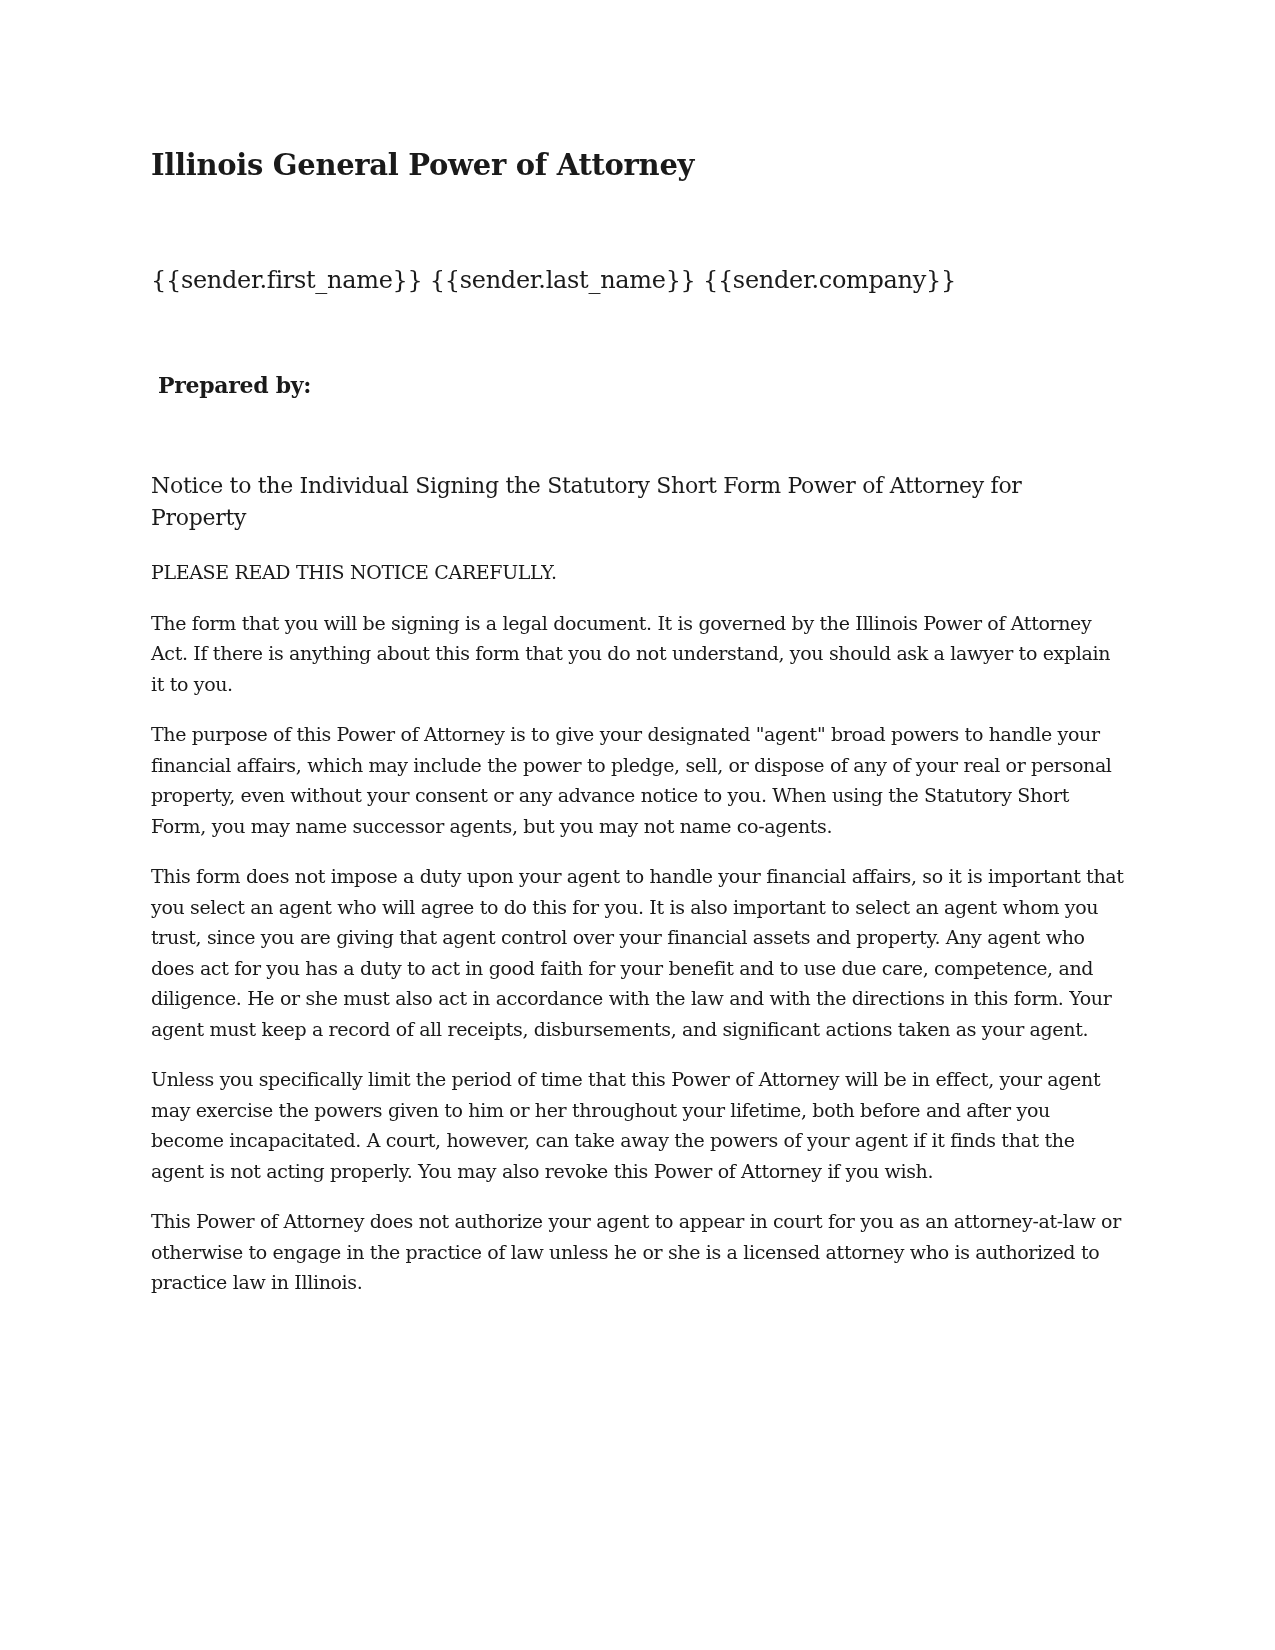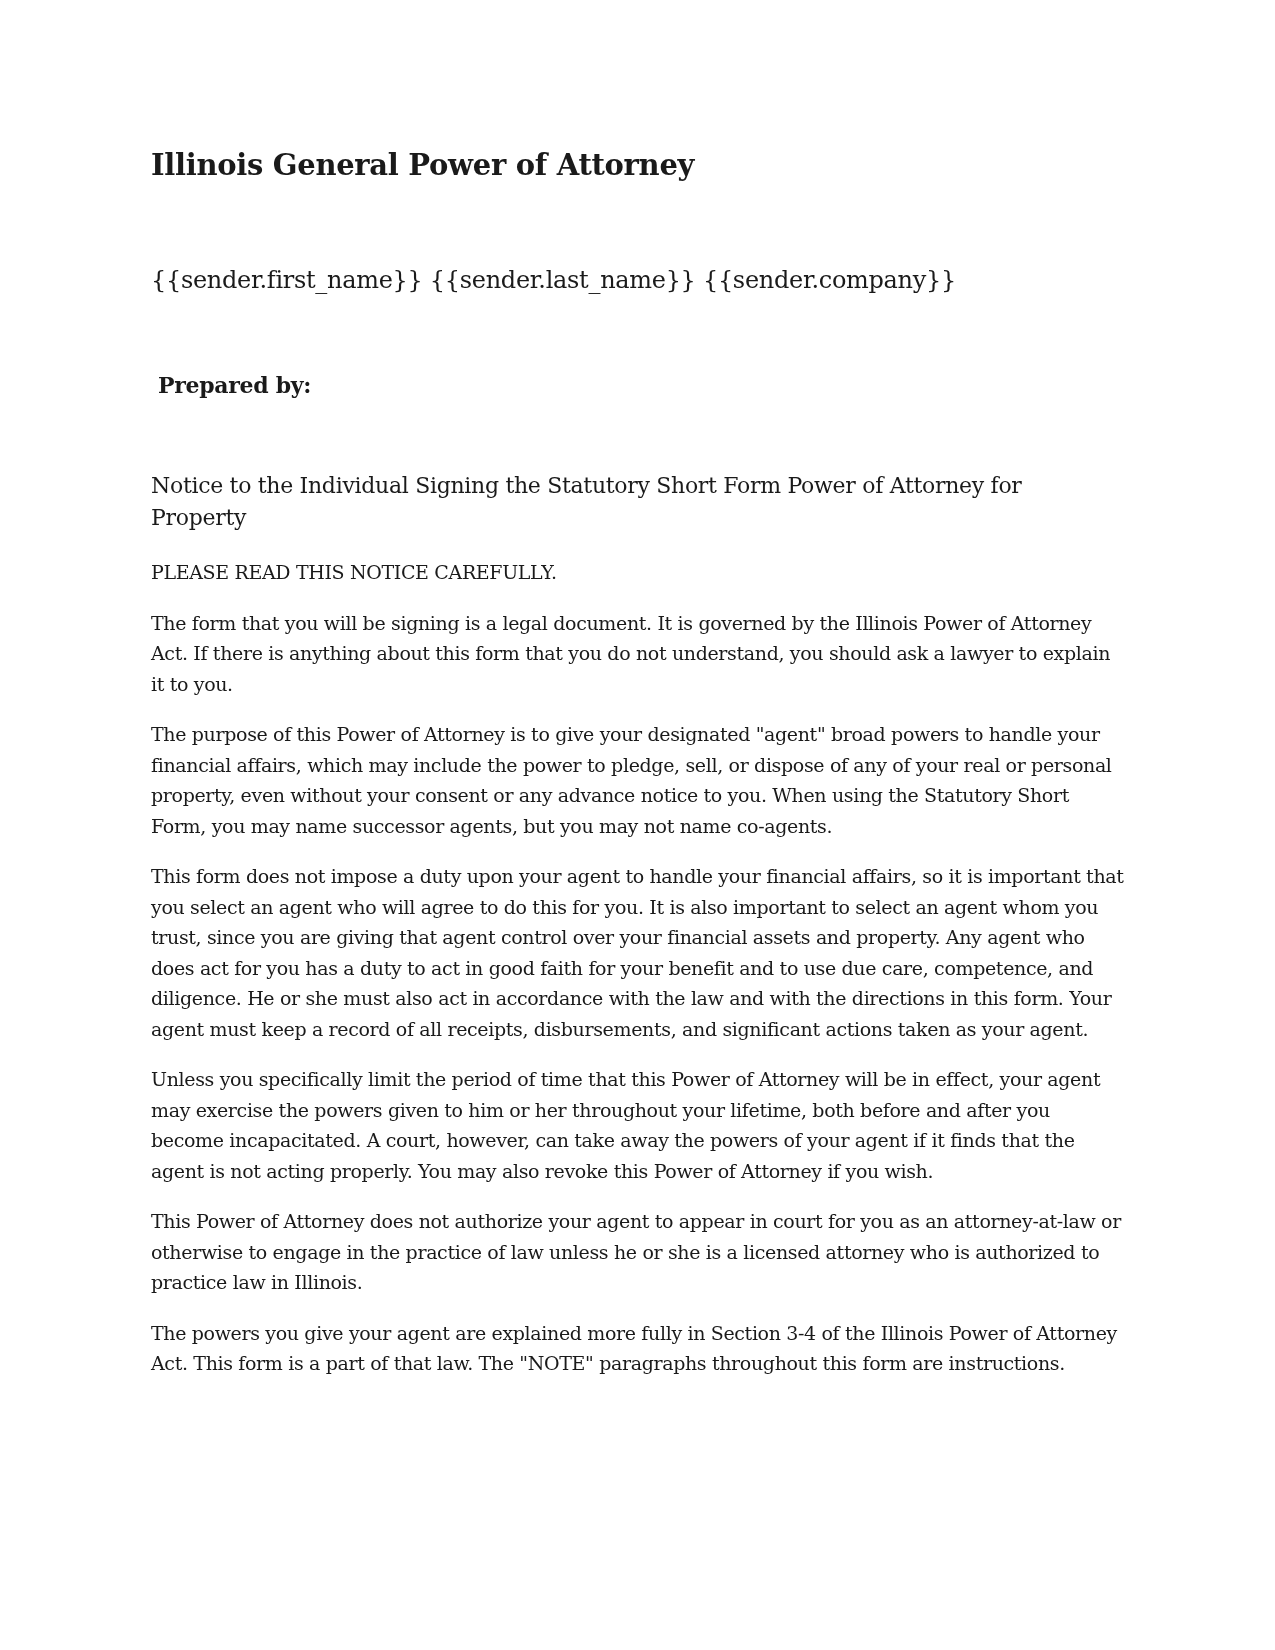--- a/index.html
+++ b/index.html
@@ -20,15 +20,14 @@
   <p class="sender">{{sender.first_name}} {{sender.last_name}} {{sender.company}}</p>
   <p class="prepared">Prepared by:</p>
   <h2 class="notice-title">Notice to the Individual Signing the Statutory Short Form Power of Attorney for Property</h2>
   <div class="body-text">
     <p>PLEASE READ THIS NOTICE CAREFULLY.</p>
     <p>The form that you will be signing is a legal document. It is governed by the Illinois Power of Attorney Act. If there is anything about this form that you do not understand, you should ask a lawyer to explain it to you.</p>
     <p>The purpose of this Power of Attorney is to give your designated "agent" broad powers to handle your financial affairs, which may include the power to pledge, sell, or dispose of any of your real or personal property, even without your consent or any advance notice to you. When using the Statutory Short Form, you may name successor agents, but you may not name co-agents.</p>
     <p>This form does not impose a duty upon your agent to handle your financial affairs, so it is important that you select an agent who will agree to do this for you. It is also important to select an agent whom you trust, since you are giving that agent control over your financial assets and property. Any agent who does act for you has a duty to act in good faith for your benefit and to use due care, competence, and diligence. He or she must also act in accordance with the law and with the directions in this form. Your agent must keep a record of all receipts, disbursements, and significant actions taken as your agent.</p>
     <p>Unless you specifically limit the period of time that this Power of Attorney will be in effect, your agent may exercise the powers given to him or her throughout your lifetime, both before and after you become incapacitated. A court, however, can take away the powers of your agent if it finds that the agent is not acting properly. You may also revoke this Power of Attorney if you wish.</p>
     <p>This Power of Attorney does not authorize your agent to appear in court for you as an attorney-at-law or otherwise to engage in the practice of law unless he or she is a licensed attorney who is authorized to practice law in Illinois.</p>
-    <p>The powers you give your agent are explained more fully in Section 3-4 of the Illinois Power of Attorney Act. This form is a part of that law. The "NOTE" paragraphs throughout this form are instructions.</p>
   </div>
 </div>
 
 </body></html>

